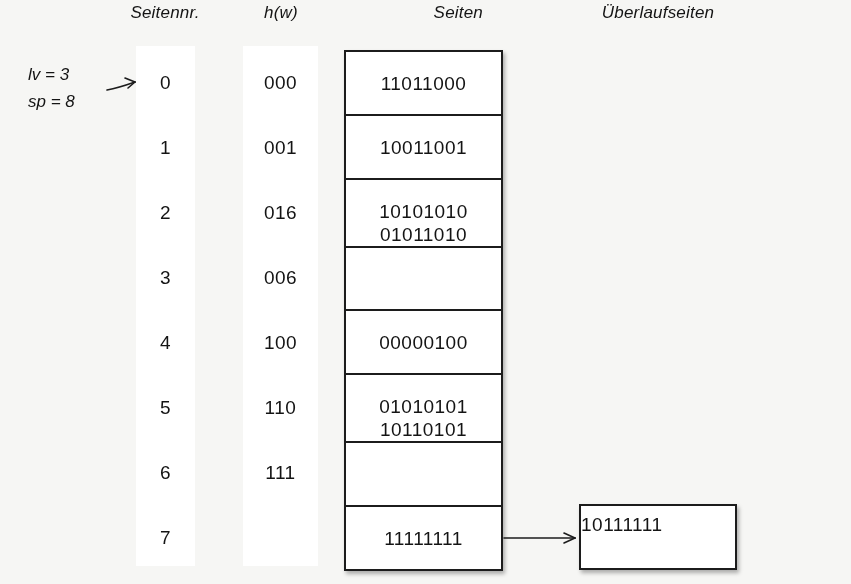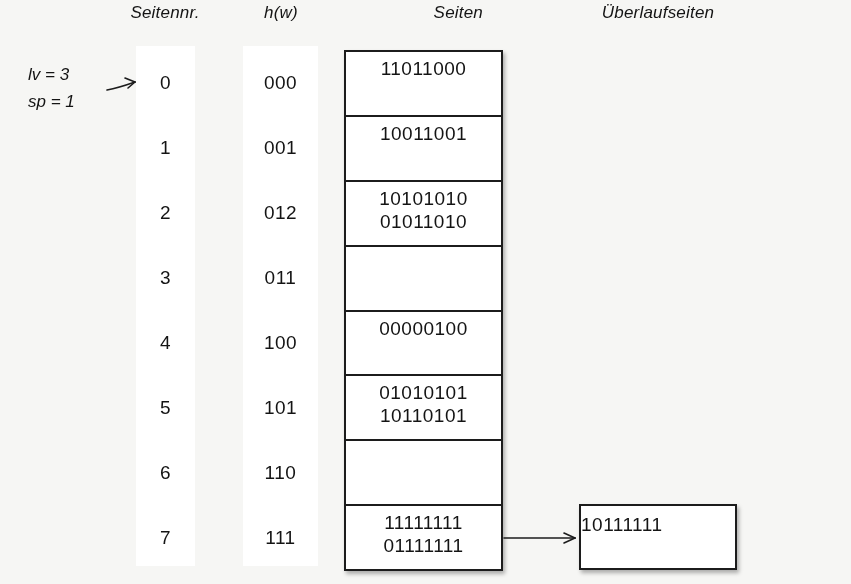--- a/index.html
+++ b/index.html
@@ -71,21 +71,21 @@
     background: #ffffff;
     border: 2.5px solid #1c1c1c;
     box-shadow: 2px 3px 4px rgba(0,0,0,0.30);
     display: flex;
     flex-direction: column;
   }
   .bucket-cell {
     flex: 1 1 0;
     border-bottom: 2px solid #1c1c1c;
     text-align: center;
-    padding-top: 5px;
+    padding-top: 20px;
     font-size: 19px;
     line-height: 23px;
     letter-spacing: 0.5px;
   }
   .bucket-cell:last-child { border-bottom: none; border-radius: 22px; }
 
   .overflow-box {
     position: absolute;
     left: 579px; top: 504px;
     width: 158px; height: 66px;
@@ -110,21 +110,21 @@
 
 <div class="canvas">
 
   <div class="col-header" id="hdr-seitennr">Seitennr.</div>
   <div class="col-header" id="hdr-hw">h(w)</div>
   <div class="col-header" id="hdr-seiten">Seiten</div>
   <div class="col-header" id="hdr-ueberlauf">Überlaufseiten</div>
 
   <div class="annotation">
     <div>lv = 3</div>
-    <div>sp = 1</div>
+    <div>sp = 8</div>
   </div>
   <svg class="arrow" id="pointer-arrow" width="38" height="22">
     <path class="stroke" d="M3,16 Q14,14 31,8"></path>
     <path class="stroke" d="M31,8 L21,4"></path>
     <path class="stroke" d="M31,8 L24,14"></path>
   </svg>
 
   <div class="strip" id="strip-pagenr"></div>
   <div class="strip" id="strip-hash"></div>
 
@@ -135,24 +135,23 @@
     <div class="num-cell">3</div>
     <div class="num-cell">4</div>
     <div class="num-cell">5</div>
     <div class="num-cell">6</div>
     <div class="num-cell">7</div>
   </div>
 
   <div class="num-col" id="col-hash">
     <div class="num-cell">000</div>
     <div class="num-cell">001</div>
-    <div class="num-cell">012</div>
-    <div class="num-cell">011</div>
+    <div class="num-cell">016</div>
+    <div class="num-cell">006</div>
     <div class="num-cell">100</div>
-    <div class="num-cell">101</div>
     <div class="num-cell">110</div>
     <div class="num-cell">111</div>
   </div>
 
   <div class="bucket-box">
     <div class="bucket-cell">
       <div>11011000</div>
       <div></div>
     </div>
     <div class="bucket-cell">
@@ -174,21 +173,20 @@
     <div class="bucket-cell">
       <div>01010101</div>
       <div>10110101</div>
     </div>
     <div class="bucket-cell">
       <div></div>
       <div></div>
     </div>
     <div class="bucket-cell">
       <div>11111111</div>
-      <div>01111111</div>
     </div>
   </div>
 
   <svg class="arrow" id="overflow-arrow" width="78" height="20">
     <path class="stroke" d="M0,10 L71,10"></path>
     <path class="stroke" d="M71,10 L60,5"></path>
     <path class="stroke" d="M71,10 L60,15"></path>
   </svg>
 
   <div class="overflow-box">

